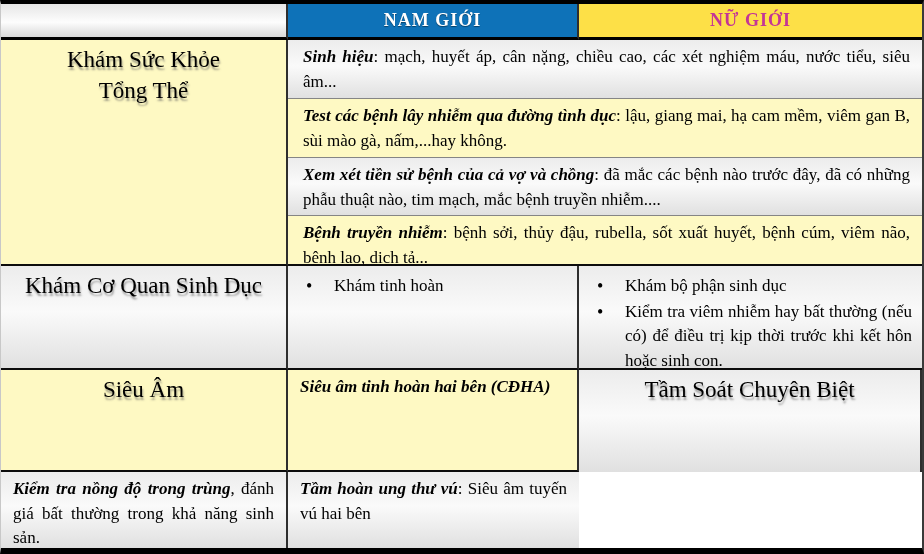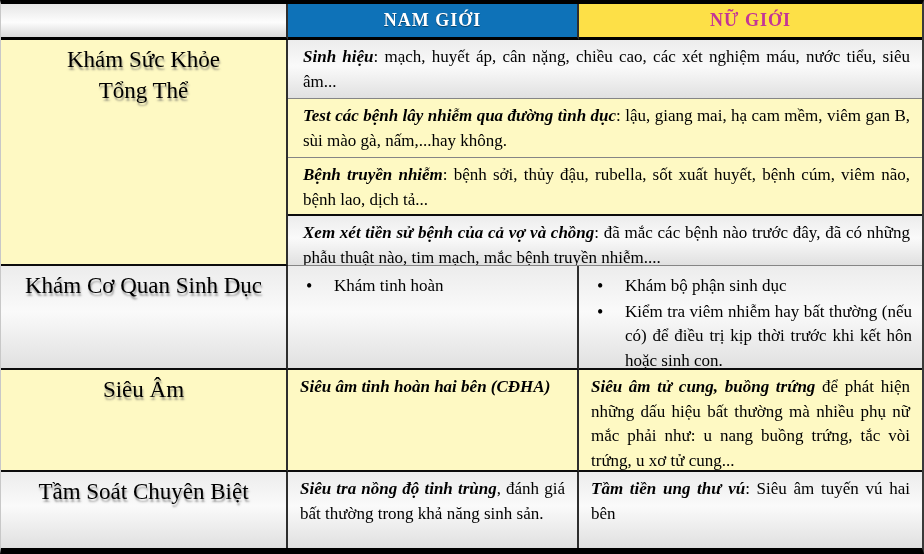--- a/index.html
+++ b/index.html
@@ -84,26 +84,26 @@
   </div>
 
   <div class="cell content-cell bg-grayband sub-sep span-both">
     <span class="lead">Sinh hiệu</span><span>: mạch, huyết áp, cân nặng, chiều cao, các xét nghiệm máu, nước tiểu, siêu âm...</span>
   </div>
 
   <div class="cell content-cell bg-white sub-sep span-both">
     <span class="lead">Test các bệnh lây nhiễm qua đường tình dục</span><span>: lậu, giang mai, hạ cam mềm, viêm gan B, sùi mào gà, nấm,...hay không.</span>
   </div>
 
+  <div class="cell content-cell bg-grayband sub-sep span-both">
+    <span class="lead">Xem xét tiền sử bệnh của cả vợ và chồng</span><span>: đã mắc các bệnh nào trước đây, đã có những phẫu thuật nào, tim mạch, mắc bệnh truyền nhiễm....</span>
+  </div>
+
   <div class="cell content-cell bg-white row-sep span-both">
     <span class="lead">Bệnh truyền nhiễm</span><span>: bệnh sởi, thủy đậu, rubella, sốt xuất huyết, bệnh cúm, viêm não, bệnh lao, dịch tả...</span>
-  </div>
-
-  <div class="cell content-cell bg-grayband sub-sep span-both">
-    <span class="lead">Xem xét tiền sử bệnh của cả vợ và chồng</span><span>: đã mắc các bệnh nào trước đây, đã có những phẫu thuật nào, tim mạch, mắc bệnh truyền nhiễm....</span>
   </div>
 
   <div class="cell label-cell bg-grayband row-sep b-right">
     <div>Khám Cơ Quan Sinh Dục</div>
   </div>
   <div class="cell content-cell bullet-cell bg-grayband row-sep b-right">
     <ul class="bullet-list">
       <li>Khám tinh hoàn</li>
     </ul>
   </div>
@@ -113,27 +113,24 @@
       <li>Kiểm tra viêm nhiễm hay bất thường (nếu có) để điều trị kịp thời trước khi kết hôn hoặc sinh con.</li>
     </ul>
   </div>
 
   <div class="cell label-cell bg-white row-sep b-right">
     <div>Siêu Âm</div>
   </div>
   <div class="cell content-cell bg-white row-sep b-right">
     <span class="lead">Siêu âm tinh hoàn hai bên (CĐHA)</span><span></span>
   </div>
-  <div class="cell content-cell bg-white row-sep">
-    <span class="lead">Siêu âm tử cung, buồng trứng</span><span> để phát hiện những dấu hiệu bất thường mà nhiều phụ nữ mắc phải như: u nang buồng trứng, tắc vòi trứng, u xơ tử cung...</span>
-  </div>
 
   <div class="cell label-cell bg-grayband b-right">
     <div>Tầm Soát Chuyên Biệt</div>
   </div>
   <div class="cell content-cell bg-grayband b-right">
-    <span class="lead">Siêu tra nồng độ tinh trùng</span><span>, đánh giá bất thường trong khả năng sinh sản.</span>
+    <span class="lead">Kiểm tra nồng độ trong trùng</span><span>, đánh giá bất thường trong khả năng sinh sản.</span>
   </div>
   <div class="cell content-cell bg-grayband">
-    <span class="lead">Tầm tiền ung thư vú</span><span>: Siêu âm tuyến vú hai bên</span>
+    <span class="lead">Tầm hoàn ung thư vú</span><span>: Siêu âm tuyến vú hai bên</span>
   </div>
 
 </div>
 
 </body></html>

